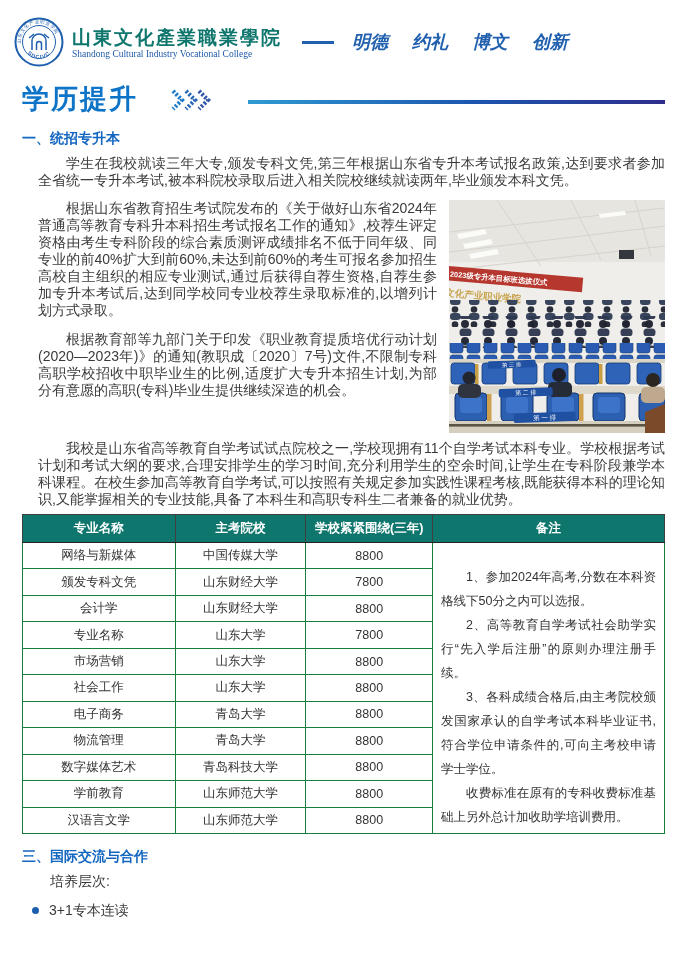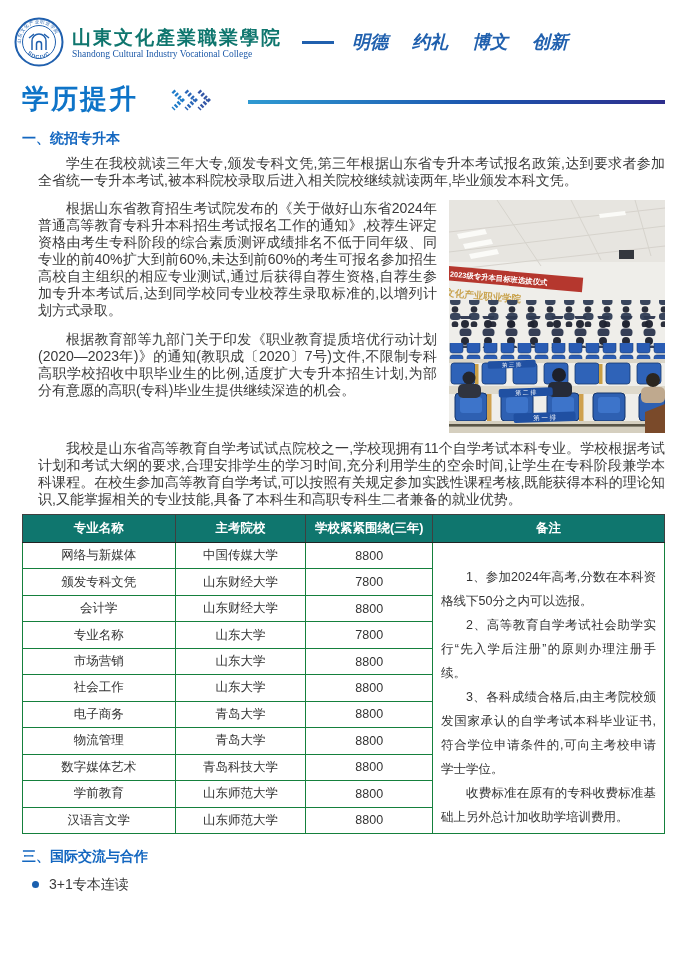--- a/index.html
+++ b/index.html
@@ -290,19 +290,20 @@
           </tr>
           <tr>
             <td>汉语言文学</td>
             <td>山东师范大学</td>
             <td>8800</td>
           </tr>
         </tbody>
     </table>
 
     <div class="sec-heading">三、国际交流与合作</div>
+    <div class="levels-label">培养层次:</div>
     <div class="bullet">
       <span class="dot"></span>
       <span>3+1专本连读</span>
     </div>
 
   </div>
 </div>
 
 </body></html>

